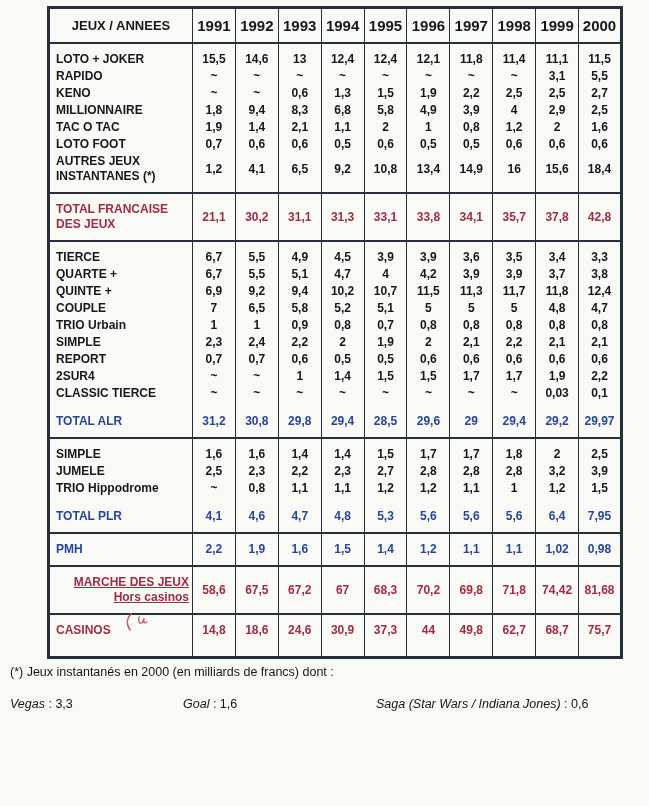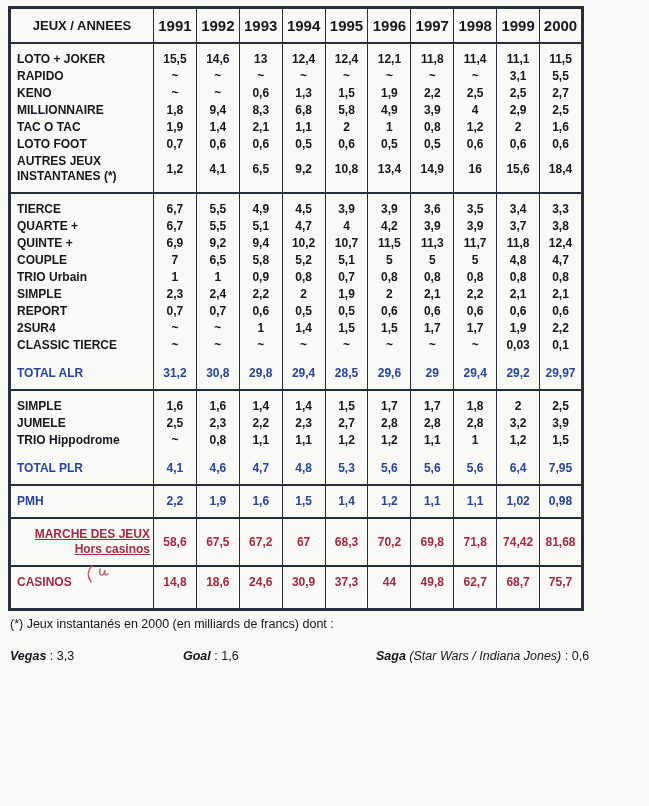--- a/index.html
+++ b/index.html
@@ -18,20 +18,21 @@
     font-family:"Liberation Sans", sans-serif;
     color:var(--ink);
   }
   .sheet{padding:6px 8px 4px 8px;}
 
   table.jeux{
     width:576px;
     border-collapse:collapse;
     border:3px solid var(--line);
     table-layout:fixed;
+    margin-left:39px;
   }
   col.lblcol{width:144px;}
   th,td{
     font-size:12px;
     font-weight:700;
     line-height:15px;
     padding:1px 3px;
     vertical-align:middle;
   }
   td+td, th+th{border-left:1.5px solid var(--line);}
@@ -67,21 +68,21 @@
   .fn-heading{
     font-size:12.5px;
     font-weight:400;
     margin-bottom:16px;
   }
   .fn-cols{display:flex;}
   .fn-col{font-size:12.5px;line-height:19px;}
   .fn-col-1{width:173px;}
   .fn-col-2{width:193px;}
   .fn-col-3{flex:1;}
-  .fn-name{font-weight:700;font-style:italic;}
+  .fn-name{font-weight:400;font-style:italic;}
   .fn-note{font-weight:400;font-style:italic;}
   .fn-val{font-weight:400;font-style:normal;}
 </style>
 </head>
 <body>
 
 <div class="sheet">
 
   <table class="jeux" id="jeux-table">
     <colgroup>
@@ -197,20 +198,34 @@
           <td class="val">1,2</td>
           <td class="val">4,1</td>
           <td class="val">6,5</td>
           <td class="val">9,2</td>
           <td class="val">10,8</td>
           <td class="val">13,4</td>
           <td class="val">14,9</td>
           <td class="val">16</td>
           <td class="val">15,6</td>
           <td class="val">18,4</td>
+        </tr>
+        <tr class="sec-first sec-top sec-last row-total c-red">
+          <td class="lbl">TOTAL FRANCAISE
+DES JEUX</td>
+          <td class="val">21,1</td>
+          <td class="val">30,2</td>
+          <td class="val">31,1</td>
+          <td class="val">31,3</td>
+          <td class="val">33,1</td>
+          <td class="val">33,8</td>
+          <td class="val">34,1</td>
+          <td class="val">35,7</td>
+          <td class="val">37,8</td>
+          <td class="val">42,8</td>
         </tr>
         <tr class="sec-first sec-top">
           <td class="lbl">TIERCE</td>
           <td class="val">6,7</td>
           <td class="val">5,5</td>
           <td class="val">4,9</td>
           <td class="val">4,5</td>
           <td class="val">3,9</td>
           <td class="val">3,9</td>
           <td class="val">3,6</td>

